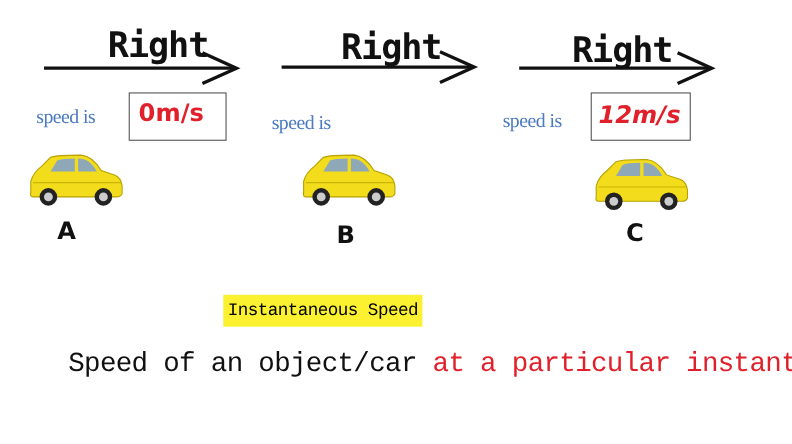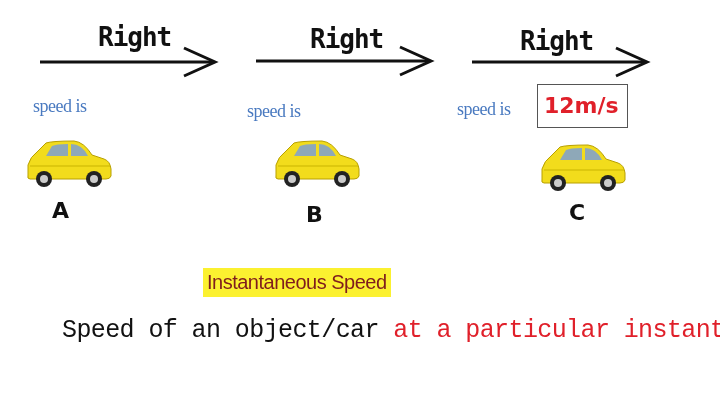--- a/index.html
+++ b/index.html
@@ -1,40 +1,43 @@
 <!DOCTYPE html>
 <html><head>
 <meta charset="utf-8">
 <style>
   html,body{margin:0;padding:0;background:#ffffff;}
   body{width:720px;height:404px;position:relative;overflow:hidden;font-family:"DejaVu Sans",sans-serif;}
   .panel{position:absolute;top:0;width:240px;height:240px;}
   .arrow{position:absolute;}
-  .right-label{position:absolute;font-family:"DejaVu Sans Mono",monospace;font-weight:bold;font-size:26px;color:#111;letter-spacing:-1px;}
+  .right-label{position:absolute;font-family:"DejaVu Sans Mono",monospace;font-weight:bold;font-size:32px;color:#111;letter-spacing:-1px;}
   .speed-label{position:absolute;font-family:Liberation Serif, serif;font-size:18px;color:#4a7ac0;letter-spacing:-0.5px;}
   .speed-box{position:absolute;border:1.5px solid #555;background:#fff;height:44px;box-sizing:border-box;}
   .speed-val{position:absolute;font-family:"DejaVu Sans",sans-serif;font-size:22px;font-weight:bold;color:#e0202a;letter-spacing:0px;top:6px;}
   .car{position:absolute;}
   .car-letter{position:absolute;font-family:"DejaVu Sans",sans-serif;font-weight:bold;font-size:22px;color:#111;}
   .title-wrap{position:absolute;left:203px;top:268px;background:#fbf130;padding:0 4px;height:29px;}
-  .title{font-family:Liberation Sans, sans-serif;font-size:20px;color:#7f1d1d;line-height:29px;letter-spacing:-0.5px;}
+  .title{font-family:Liberation Mono, monospace;font-size:16px;color:#000000;line-height:29px;letter-spacing:-0.5px;}
   .definition{position:absolute;left:62px;top:316px;font-family:Liberation Mono, monospace;font-size:25px;letter-spacing:-0.6px;white-space:nowrap;}
   .def-black{color:#111;}
   .def-red{color:#e0202a;}
 </style>
 </head>
 <body>
 
 <div class="panel" style="left:0;">
   <svg class="arrow" style="left:38px;top:44px;" width="182" height="36" viewBox="0 0 182 36">
     <line x1="2" y1="18" x2="176" y2="18" stroke="#111" stroke-width="3"></line>
     <polyline points="146,4 177,18 146,32" fill="none" stroke="#111" stroke-width="3"></polyline>
   </svg>
   <div class="right-label" style="left:98px;top:22px;">Right</div>
   <div class="speed-label" style="left:33px;top:96px;">speed is</div>
+  <div class="speed-box" style="left:117px;top:84px;width:89px;">
+    <span class="speed-val" style="left:8px;">0m/s</span>
+  </div>
   <svg class="car" style="left:22px;top:139px;" width="92" height="52" viewBox="0 0 92 52">
     <path d="M6,36 L6,26 Q8,18 16,12 L24,4 Q30,2 52,2 Q62,3 70,16 L82,20 Q88,22 89,30 L89,37 Q88,40 84,40 L8,40 Q5,40 6,36 Z" fill="#f2dc1c" stroke="#b8a000" stroke-width="1"></path>
     <path d="M24,17 L30,7 Q34,5 46,5 L46,17 Z" fill="#8ea8b8"></path>
     <path d="M49,5 Q60,5 66,17 L49,17 Z" fill="#8ea8b8"></path>
     <line x1="8" y1="27" x2="88" y2="27" stroke="#c9b400" stroke-width="1"></line>
     <circle cx="22" cy="40" r="8" fill="#222"></circle>
       <circle cx="22" cy="40" r="4" fill="#ccc"></circle>
     <circle cx="72" cy="40" r="8" fill="#222"></circle>
       <circle cx="72" cy="40" r="4" fill="#ccc"></circle>
   </svg>
@@ -61,21 +64,21 @@
   <div class="car-letter" style="left:66px;top:202px;">B</div>
 </div>
 
 <div class="panel" style="left:450px;">
   <svg class="arrow" style="left:20px;top:44px;" width="182" height="36" viewBox="0 0 182 36">
     <line x1="2" y1="18" x2="176" y2="18" stroke="#111" stroke-width="3"></line>
     <polyline points="146,4 177,18 146,32" fill="none" stroke="#111" stroke-width="3"></polyline>
   </svg>
   <div class="right-label" style="left:70px;top:26px;">Right</div>
   <div class="speed-label" style="left:7px;top:99px;">speed is</div>
-  <div class="speed-box" style="left:87px;top:84px;width:91px;">
+  <div class="speed-box" style="left:87px;top:84px;width:91px;font-style:italic;">
     <span class="speed-val" style="left:6px;top:8px;">12m/s</span>
   </div>
   <svg class="car" style="left:86px;top:143px;" width="92" height="52" viewBox="0 0 92 52">
     <path d="M6,36 L6,26 Q8,18 16,12 L24,4 Q30,2 52,2 Q62,3 70,16 L82,20 Q88,22 89,30 L89,37 Q88,40 84,40 L8,40 Q5,40 6,36 Z" fill="#f2dc1c" stroke="#b8a000" stroke-width="1"></path>
     <path d="M24,17 L30,7 Q34,5 46,5 L46,17 Z" fill="#8ea8b8"></path>
     <path d="M49,5 Q60,5 66,17 L49,17 Z" fill="#8ea8b8"></path>
     <line x1="8" y1="27" x2="88" y2="27" stroke="#c9b400" stroke-width="1"></line>
     <circle cx="22" cy="40" r="8" fill="#222"></circle>
       <circle cx="22" cy="40" r="4" fill="#ccc"></circle>
     <circle cx="72" cy="40" r="8" fill="#222"></circle>

